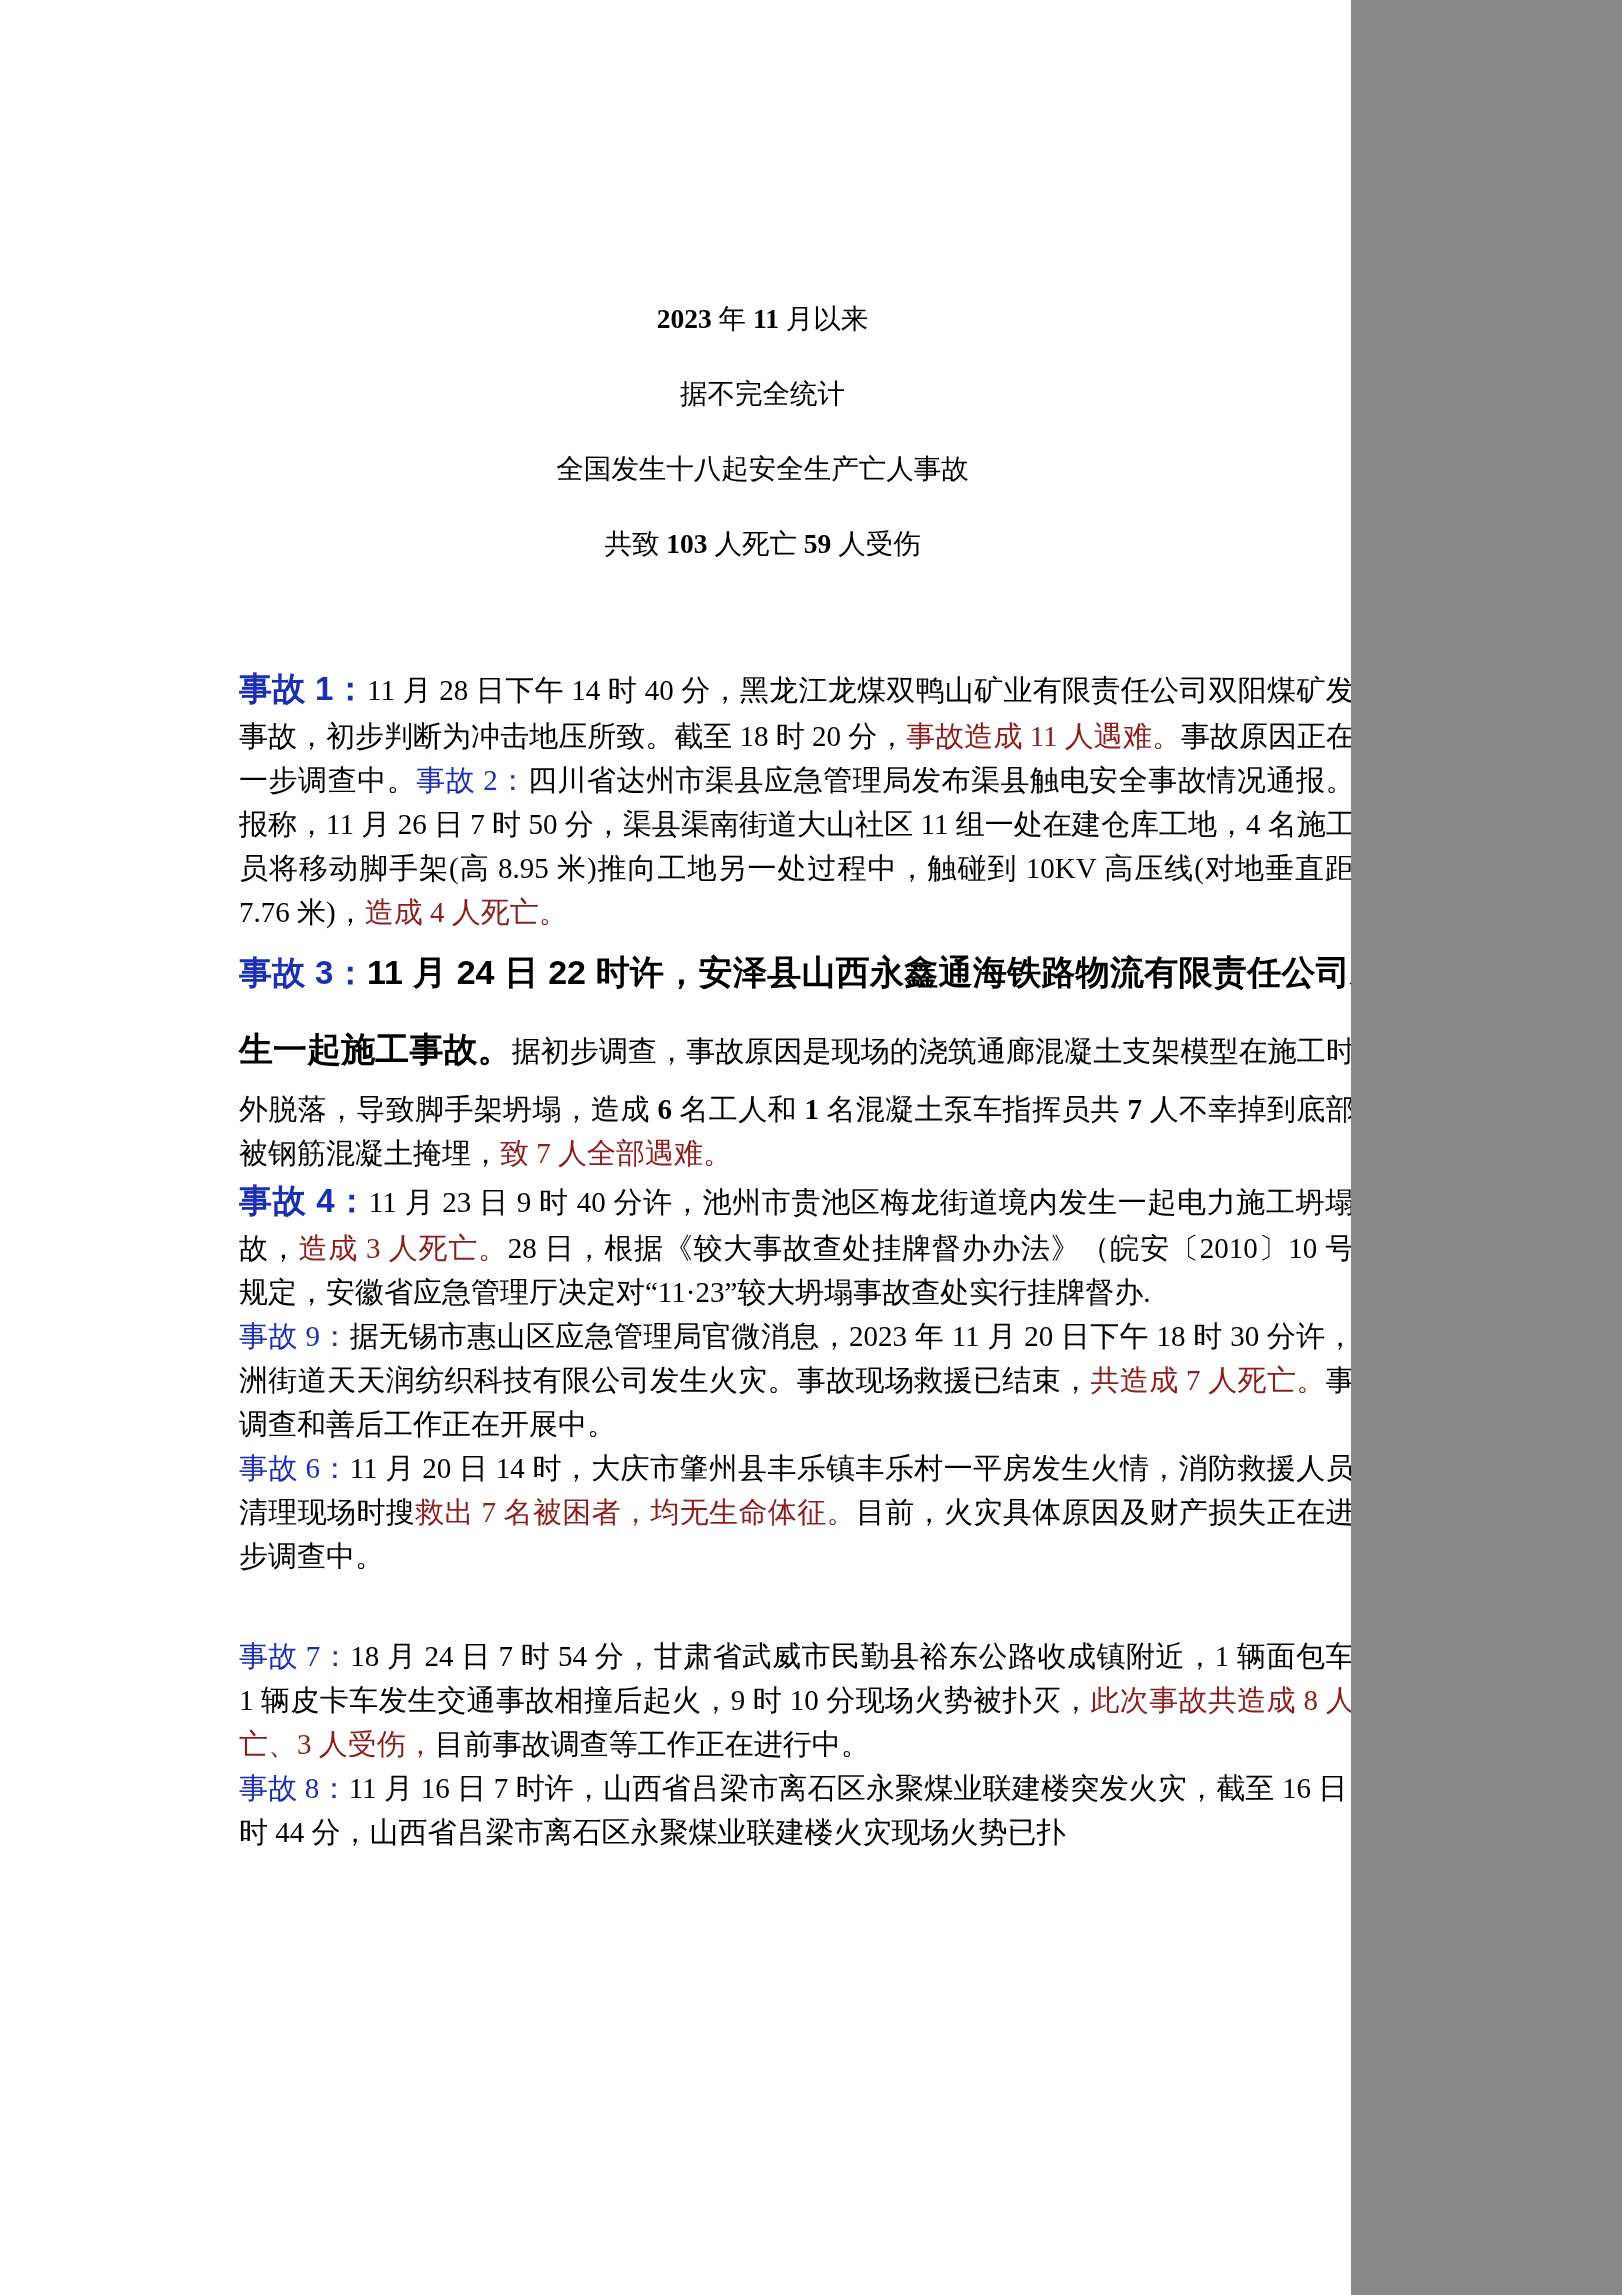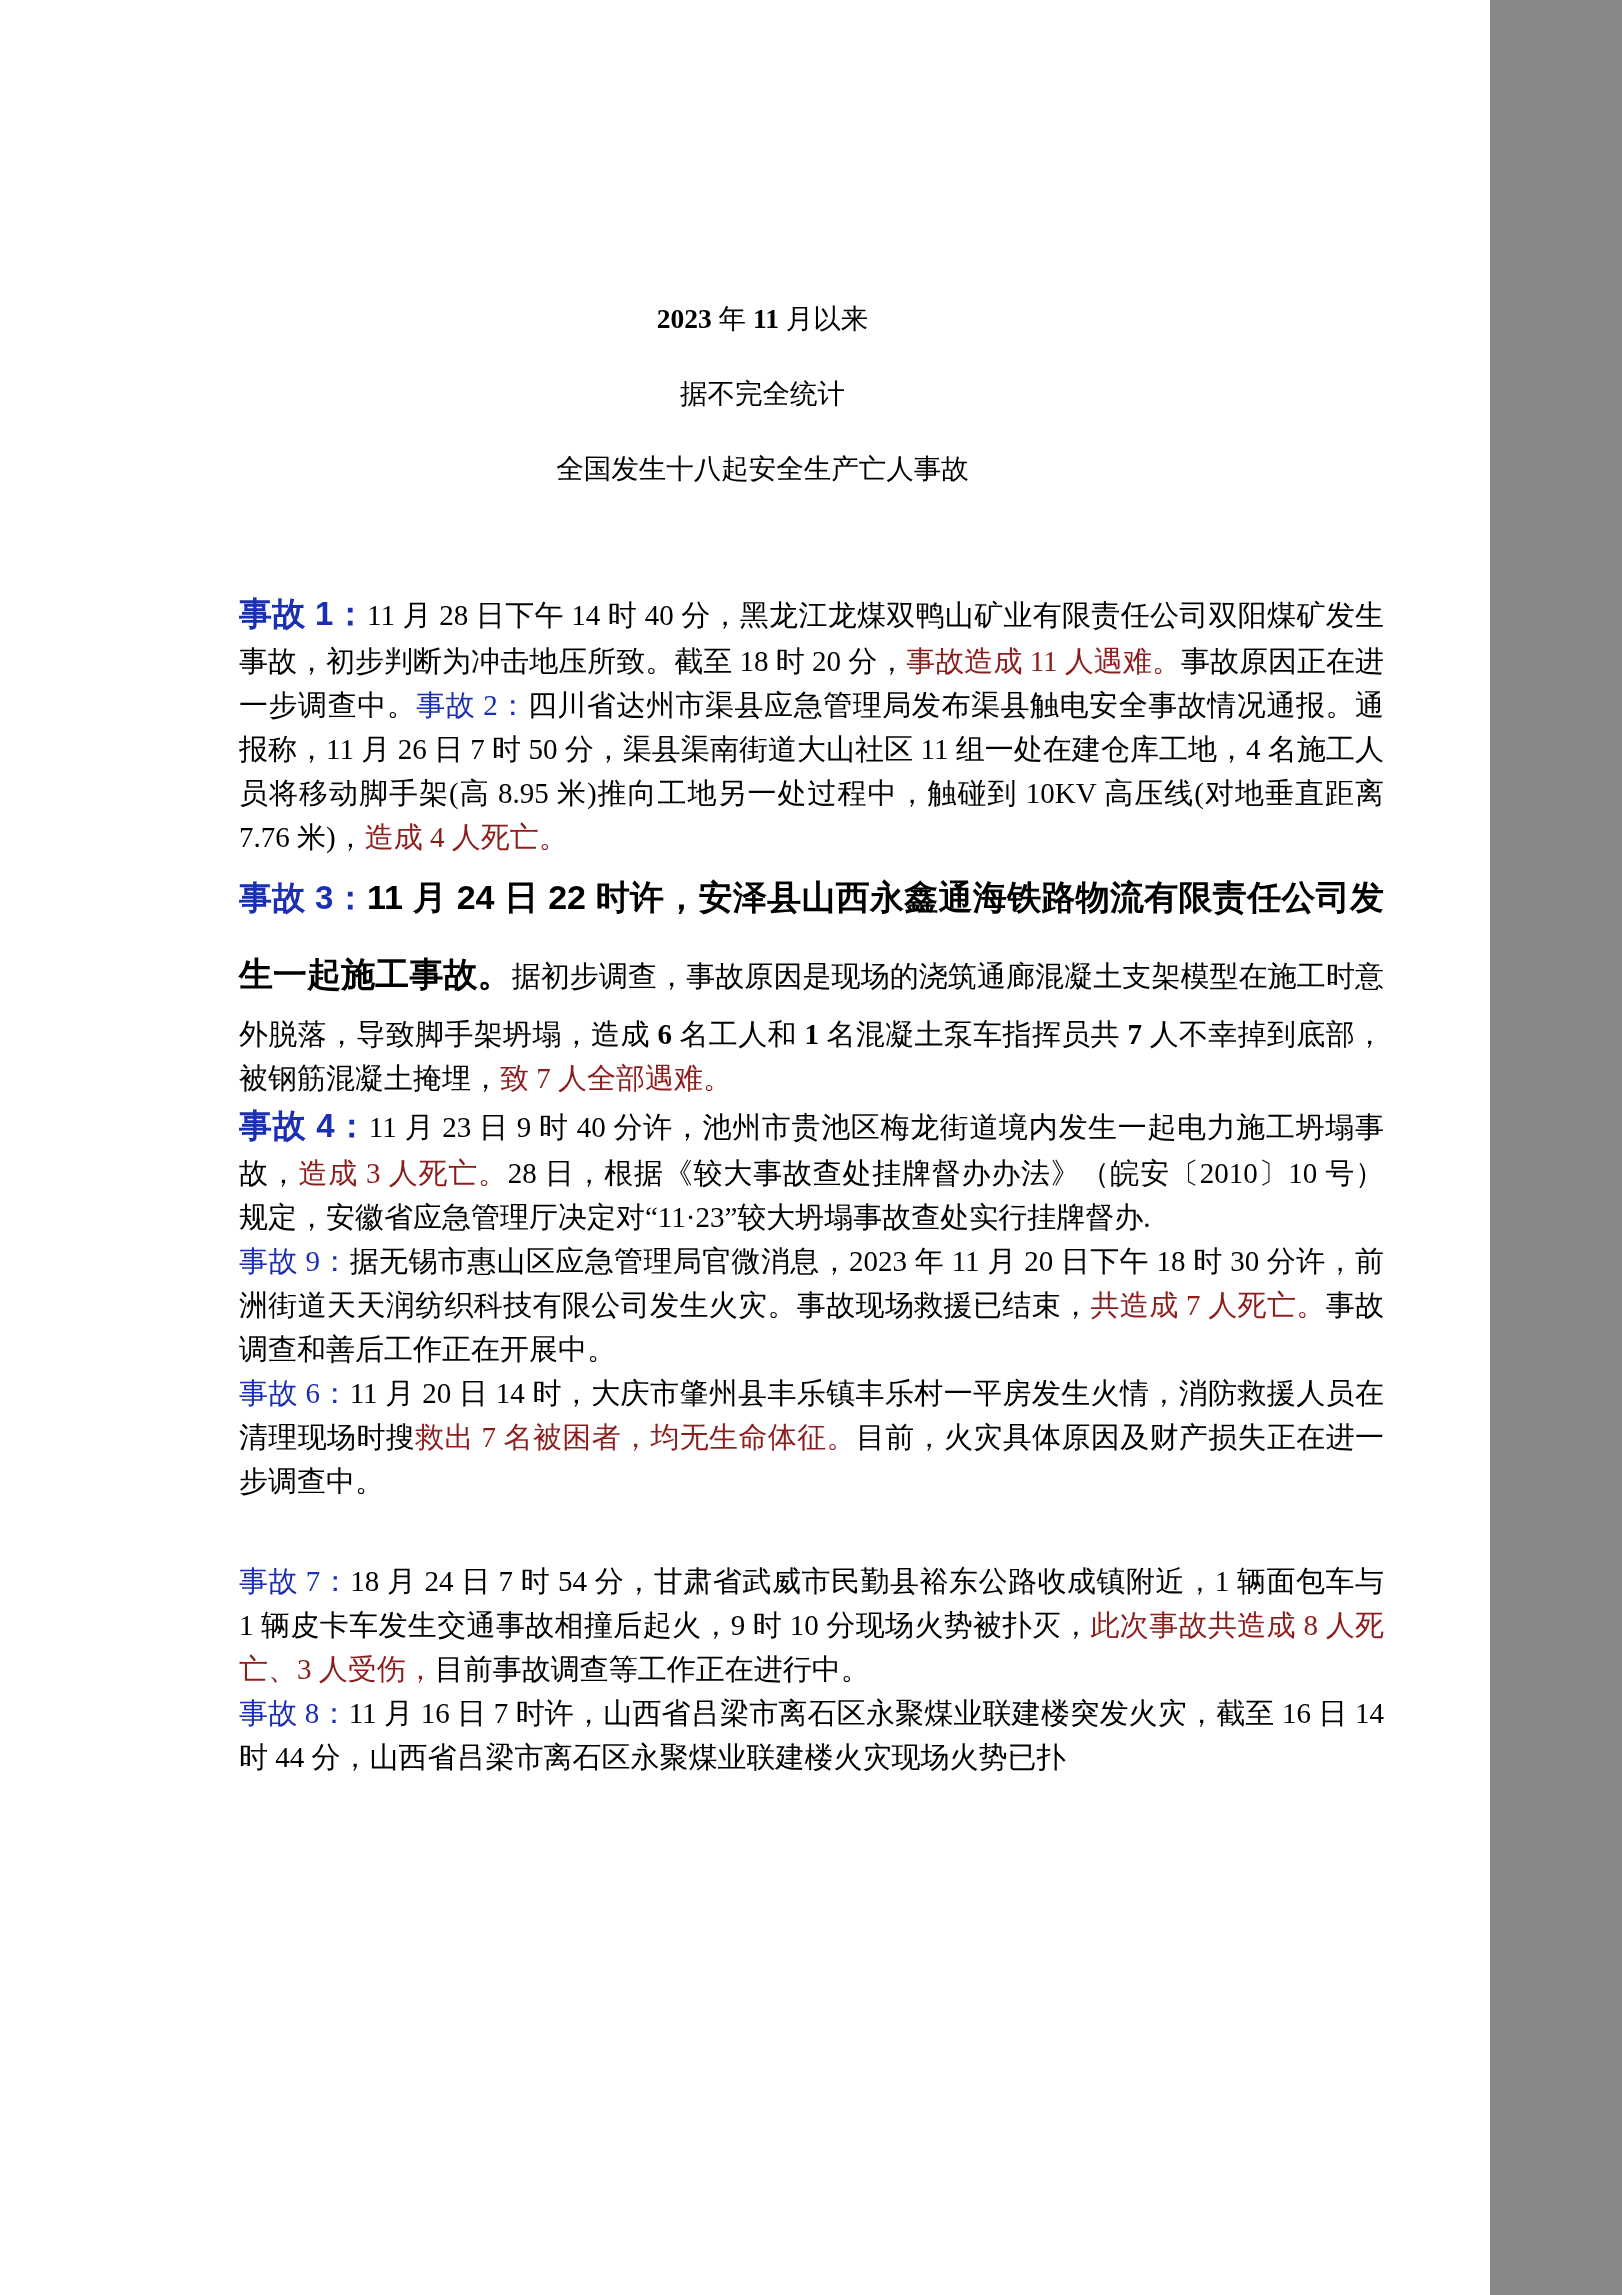--- a/index.html
+++ b/index.html
@@ -4,21 +4,21 @@
 <style>
   :root{
     --blue:#1b2fb3;
     --red:#8c1d1d;
     --ink:#000000;
     --paper:#ffffff;
   }
   html,body{margin:0;padding:0;background:#888;}
   .page{
     position:relative;
-    width:1490px;
+    width:1351px;
     height:2295px;
     background:var(--paper);
     font-family:"Liberation Serif","DejaVu Serif",serif;
     color:var(--ink);
     overflow:hidden;
   }
   .content{
     position:absolute;
     left:239px;
     top:281px;
@@ -64,20 +64,21 @@
 </head>
 <body>
 
 <div class="page">
   <div class="content">
 
     <div class="title-block">
       <div class="title-line"><span class="seg seg-bold-num">2023</span><span class="seg"> 年 </span><span class="seg seg-bold-num">11</span><span class="seg"> 月以来</span></div>
       <div class="title-line"><span class="seg">据不完全统计</span></div>
       <div class="title-line"><span class="seg">全国发生十八起安全生产亡人事故</span></div>
+      <div class="title-line"><span class="seg">共致 </span><span class="seg seg-bold-num">103</span><span class="seg"> 人死亡 </span><span class="seg seg-bold-num">59</span><span class="seg"> 人受伤</span></div>
     </div>
 
     <p class="para"><span class="seg seg-label-sans">事故 1：</span><span class="seg">11 月 28 日下午 14 时 40 分，黑龙江龙煤双鸭山矿业有限责任公司双阳煤矿发生事故，初步判断为冲击地压所致。截至 18 时 20 分，</span><span class="seg seg-red">事故造成 11 人遇难。</span><span class="seg">事故原因正在进一步调查中。</span><span class="seg seg-label-serif">事故 2：</span><span class="seg">四川省达州市渠县应急管理局发布渠县触电安全事故情况通报。通报称，11 月 26 日 7 时 50 分，渠县渠南街道大山社区 11 组一处在建仓库工地，4 名施工人员将移动脚手架(高 8.95 米)推向工地另一处过程中，触碰到 10KV 高压线(对地垂直距离 7.76 米)，</span><span class="seg seg-red">造成 4 人死亡。</span></p>
 
     <p class="para"><span class="seg seg-label-sans">事故 3：</span><span class="seg seg-sans-big">11 月 24 日 22 时许，安泽县山西永鑫通海铁路物流有限责任公司发生一起施工事故。</span><span class="seg">据初步调查，事故原因是现场的浇筑通廊混凝土支架模型在施工时意外脱落，导致脚手架坍塌，造成 </span><span class="seg seg-bold">6</span><span class="seg"> 名工人和 </span><span class="seg seg-bold">1</span><span class="seg"> 名混凝土泵车指挥员共 </span><span class="seg seg-bold">7</span><span class="seg"> 人不幸掉到底部，被钢筋混凝土掩埋，</span><span class="seg seg-red">致 7 人全部遇难。</span></p>
 
     <p class="para"><span class="seg seg-label-sans">事故 4：</span><span class="seg">11 月 23 日 9 时 40 分许，池州市贵池区梅龙街道境内发生一起电力施工坍塌事故，</span><span class="seg seg-red">造成 3 人死亡。</span><span class="seg">28 日，根据《较大事故查处挂牌督办办法》（皖安〔2010〕10 号）规定，安徽省应急管理厅决定对“11·23”较大坍塌事故查处实行挂牌督办.</span></p>
 
     <p class="para"><span class="seg seg-label-serif">事故 9：</span><span class="seg">据无锡市惠山区应急管理局官微消息，2023 年 11 月 20 日下午 18 时 30 分许，前洲街道天天润纺织科技有限公司发生火灾。事故现场救援已结束，</span><span class="seg seg-red">共造成 7 人死亡。</span><span class="seg">事故调查和善后工作正在开展中。</span></p>
 

